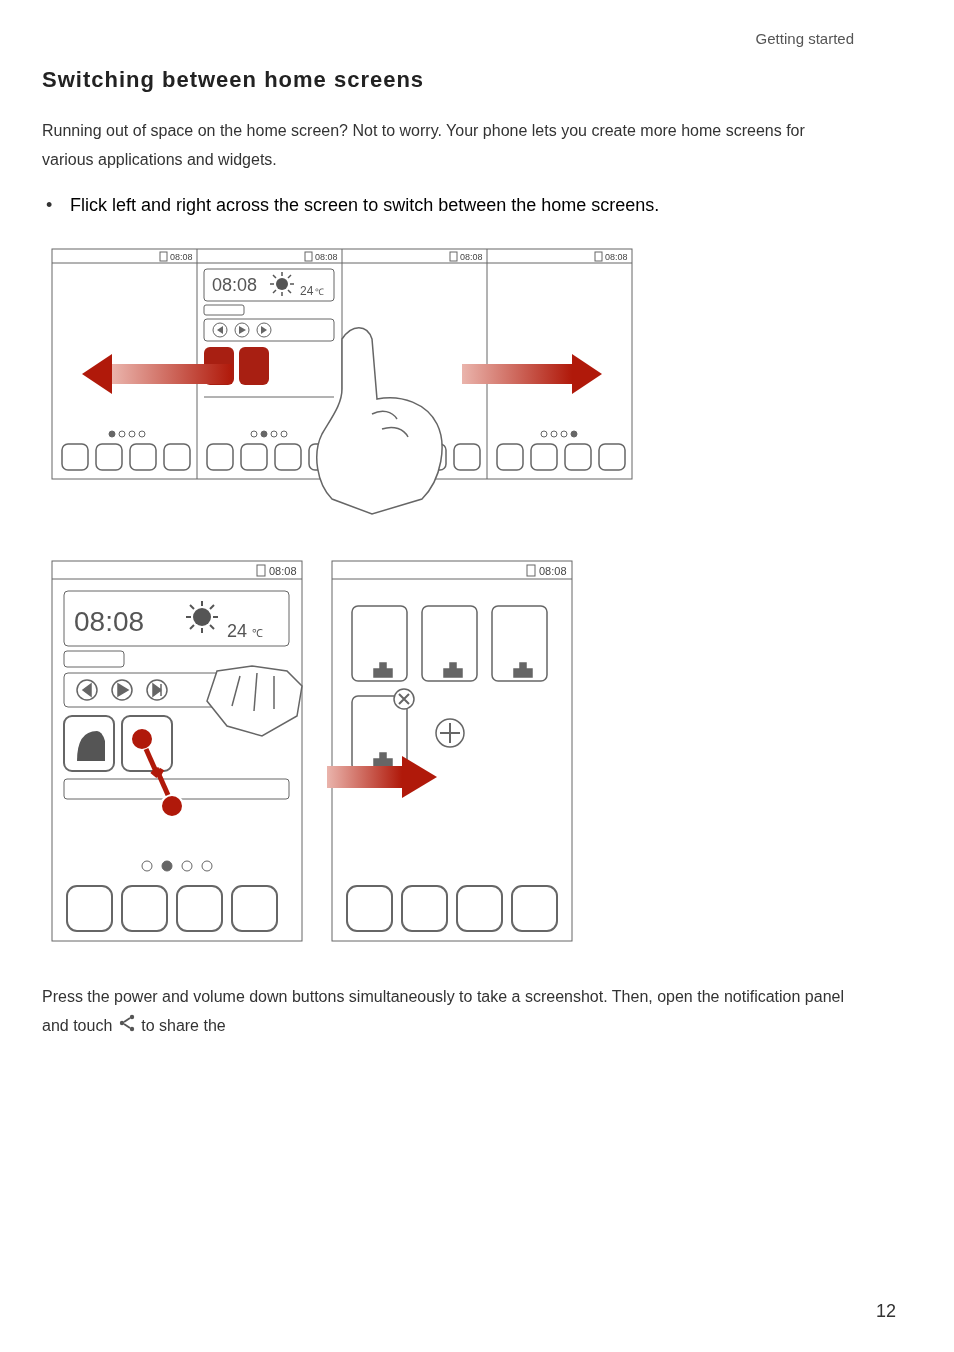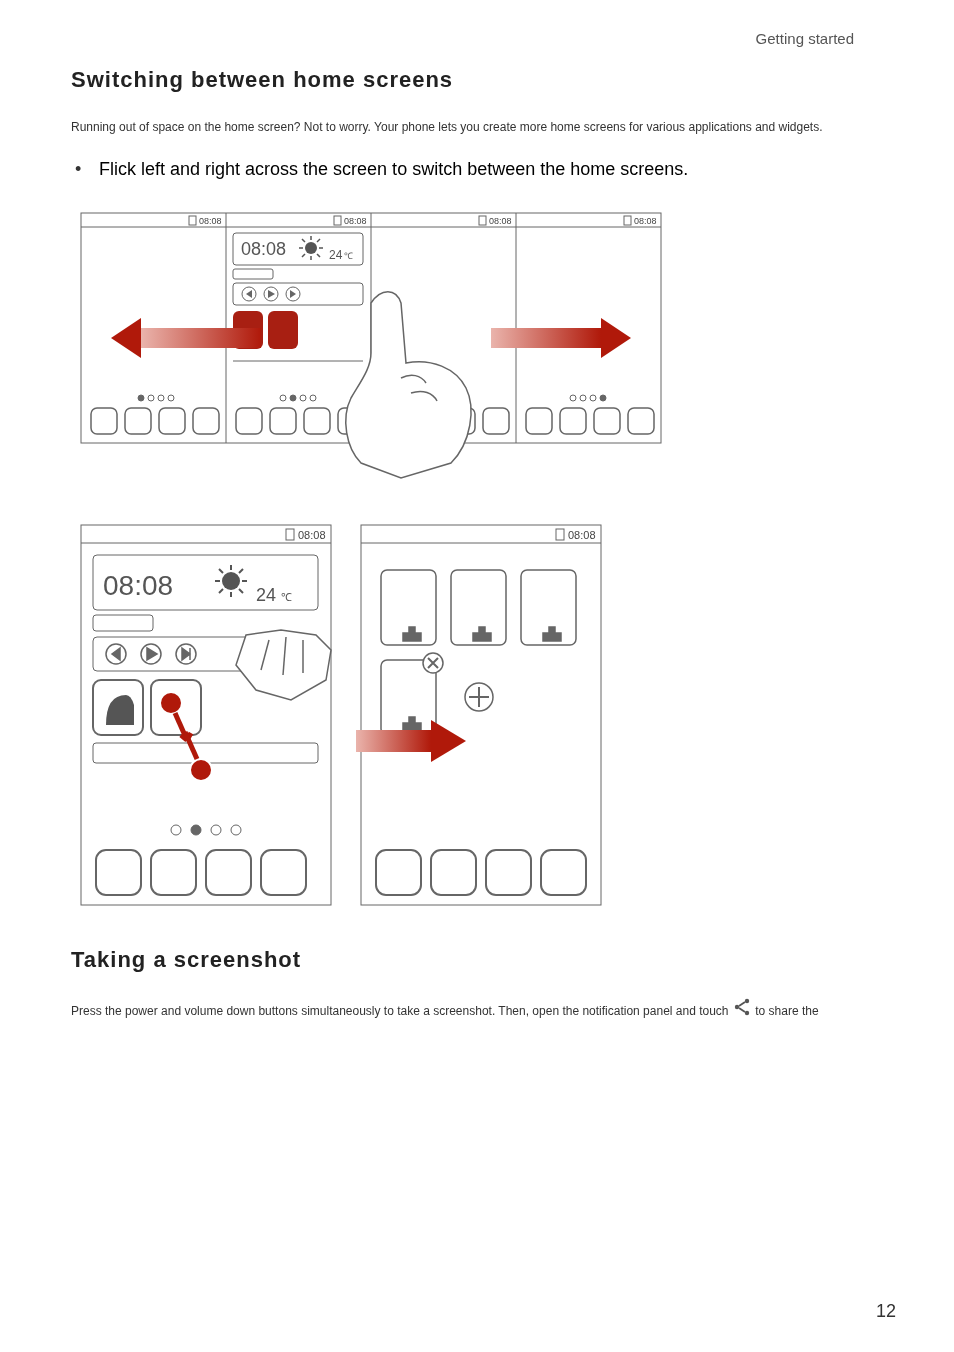--- a/index.html
+++ b/index.html
@@ -5,37 +5,37 @@
   * { box-sizing: border-box; }
   body {
     font-family: Arial, Helvetica, sans-serif;
     margin: 0;
     padding: 0;
     background: #fff;
     color: #333;
     width: 954px;
   }
   .page {
-    padding: 30px 100px 40px 71px;
+    padding: 30px 100px 40px 42px;
   }
   .header-label {
     text-align: right;
     font-size: 15px;
     color: #555;
     margin-bottom: 20px;
   }
   h2 {
     font-size: 22px;
     font-weight: bold;
     letter-spacing: 1px;
     margin: 10px 0 24px 0;
     color: #222;
   }
   p {
-    font-size: 12px;
+    font-size: 16px;
     line-height: 1.8;
     color: #333;
     margin: 1px 0 14px 0;
   }
   ul.bullets {
     list-style: none;
     padding: 0;
     margin: 0 0 16px 0;
   }
   ul.bullets li {
@@ -327,21 +327,20 @@
 
       <g fill="none" stroke="#666" stroke-width="2">
         <rect x="305" y="335" width="45" height="45" rx="10"></rect>
           <rect x="360" y="335" width="45" height="45" rx="10"></rect>
           <rect x="415" y="335" width="45" height="45" rx="10"></rect>
           <rect x="470" y="335" width="45" height="45" rx="10"></rect>
       </g>
     </svg>
   </div>
 
-  <h2>Taking a screenshot</h2>
 
 
   <p>
     <span class="inline-p">Press the power and volume down buttons simultaneously to take a screenshot. Then, open the notification panel and touch </span>
     <svg class="share-icon-svg" width="20" height="20" viewBox="0 0 20 20">
       <circle cx="15" cy="4" r="2.2" fill="#555"></circle>
       <circle cx="5" cy="10" r="2.2" fill="#555"></circle>
       <circle cx="15" cy="16" r="2.2" fill="#555"></circle>
       <line x1="13" y1="5" x2="7" y2="9" stroke="#555" stroke-width="1.8"></line>
       <line x1="7" y1="11" x2="13" y2="15" stroke="#555" stroke-width="1.8"></line>

